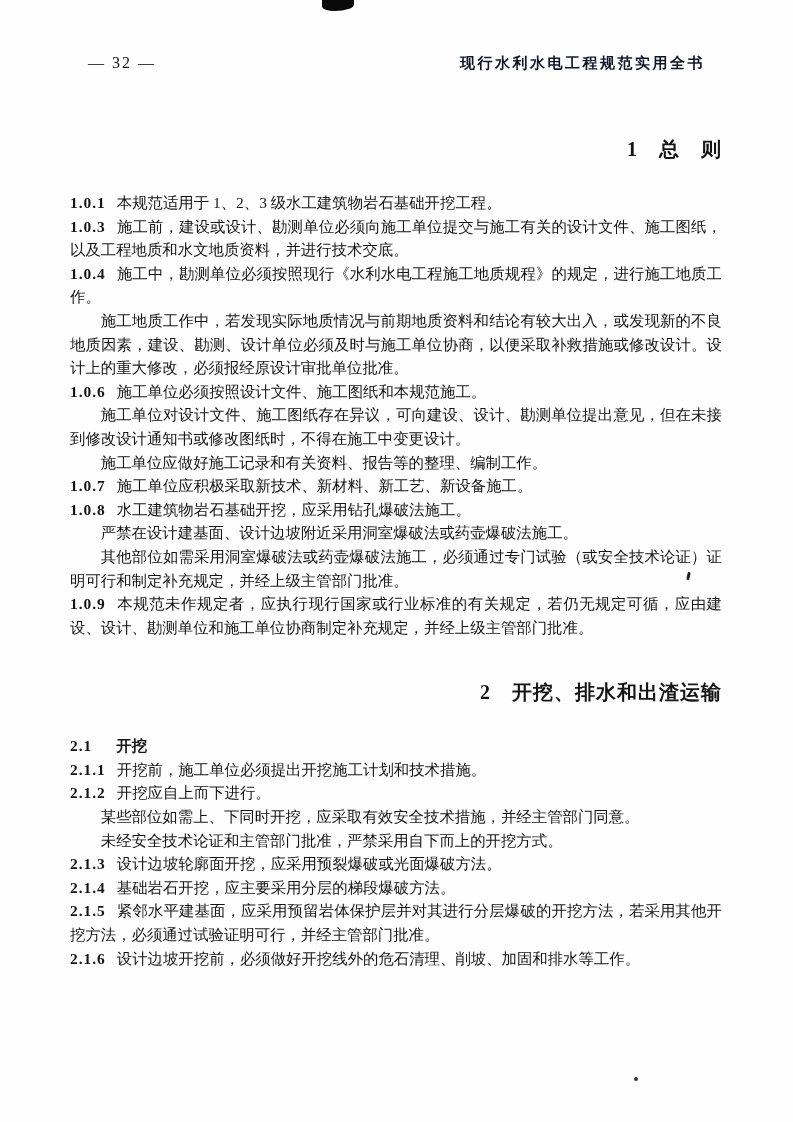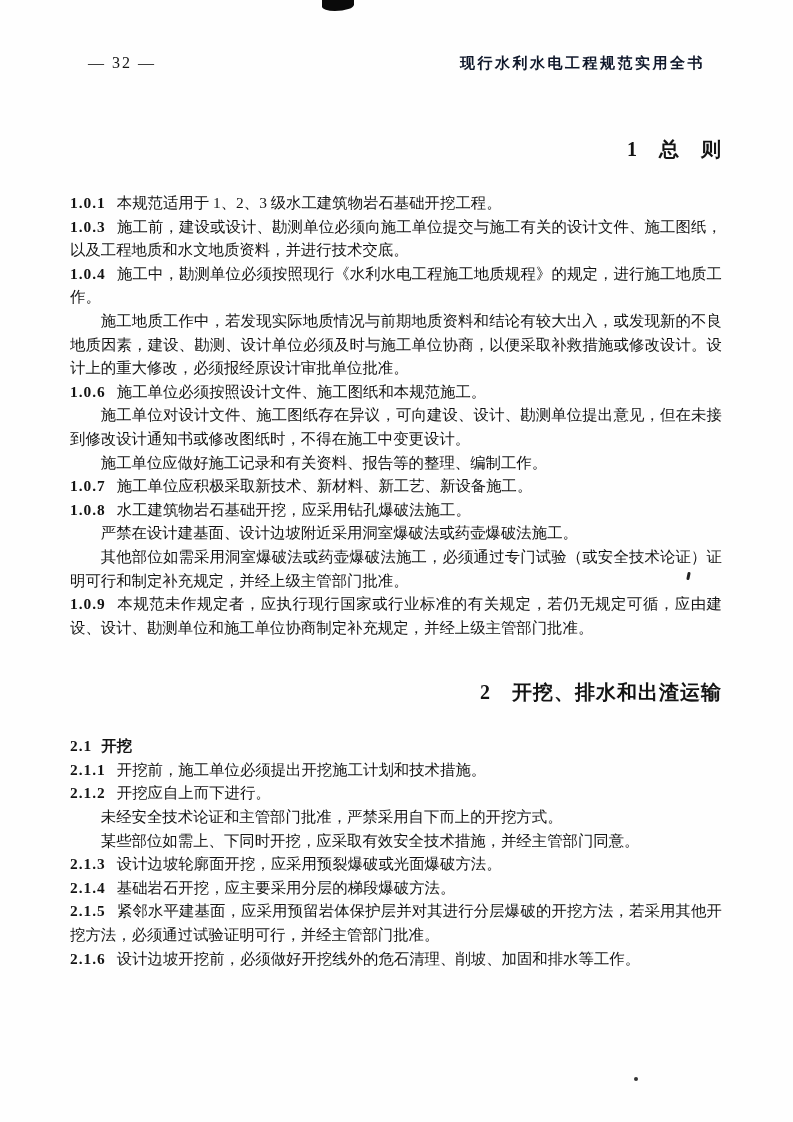--- a/index.html
+++ b/index.html
@@ -73,21 +73,21 @@
     text-justify: inter-ideograph;
     font-family: Liberation Serif, serif;
   }
   p.clause .num {
     font-weight: bold;
     margin-right: 11px;
     letter-spacing: 1px;
   }
   p.indent { text-indent: 2em; }
   p.subheading { font-weight: bold; }
-  p.subheading .num { margin-right: 9px; }
+  p.subheading .num { margin-right: 24px; }
 </style>
 </head>
 <body>
 
 <div class="page">
   <div class="scan-smudge"></div>
   <div class="scan-mark"></div>
   <div class="scan-dot"></div>
 
   <div class="header">
@@ -106,20 +106,20 @@
       <p class="clause indent">施工单位应做好施工记录和有关资料、报告等的整理、编制工作。</p>
       <p class="clause"><span class="num">1.0.7</span>施工单位应积极采取新技术、新材料、新工艺、新设备施工。</p>
       <p class="clause"><span class="num">1.0.8</span>水工建筑物岩石基础开挖，应采用钻孔爆破法施工。</p>
       <p class="clause indent">严禁在设计建基面、设计边坡附近采用洞室爆破法或药壶爆破法施工。</p>
       <p class="clause indent">其他部位如需采用洞室爆破法或药壶爆破法施工，必须通过专门试验（或安全技术论证）证明可行和制定补充规定，并经上级主管部门批准。</p>
       <p class="clause"><span class="num">1.0.9</span>本规范未作规定者，应执行现行国家或行业标准的有关规定，若仍无规定可循，应由建设、设计、勘测单位和施工单位协商制定补充规定，并经上级主管部门批准。</p>
       <div class="chapter-title">2　开挖、排水和出渣运输</div>
       <p class="clause subheading"><span class="num">2.1</span>开挖</p>
       <p class="clause"><span class="num">2.1.1</span>开挖前，施工单位必须提出开挖施工计划和技术措施。</p>
       <p class="clause"><span class="num">2.1.2</span>开挖应自上而下进行。</p>
+      <p class="clause indent">某些部位如需上、下同时开挖，应采取有效安全技术措施，并经主管部门同意。</p>
       <p class="clause indent">未经安全技术论证和主管部门批准，严禁采用自下而上的开挖方式。</p>
-      <p class="clause indent">某些部位如需上、下同时开挖，应采取有效安全技术措施，并经主管部门同意。</p>
       <p class="clause"><span class="num">2.1.3</span>设计边坡轮廓面开挖，应采用预裂爆破或光面爆破方法。</p>
       <p class="clause"><span class="num">2.1.4</span>基础岩石开挖，应主要采用分层的梯段爆破方法。</p>
       <p class="clause"><span class="num">2.1.5</span>紧邻水平建基面，应采用预留岩体保护层并对其进行分层爆破的开挖方法，若采用其他开挖方法，必须通过试验证明可行，并经主管部门批准。</p>
       <p class="clause"><span class="num">2.1.6</span>设计边坡开挖前，必须做好开挖线外的危石清理、削坡、加固和排水等工作。</p>
     </div>
 </div>
 
 </body></html>

